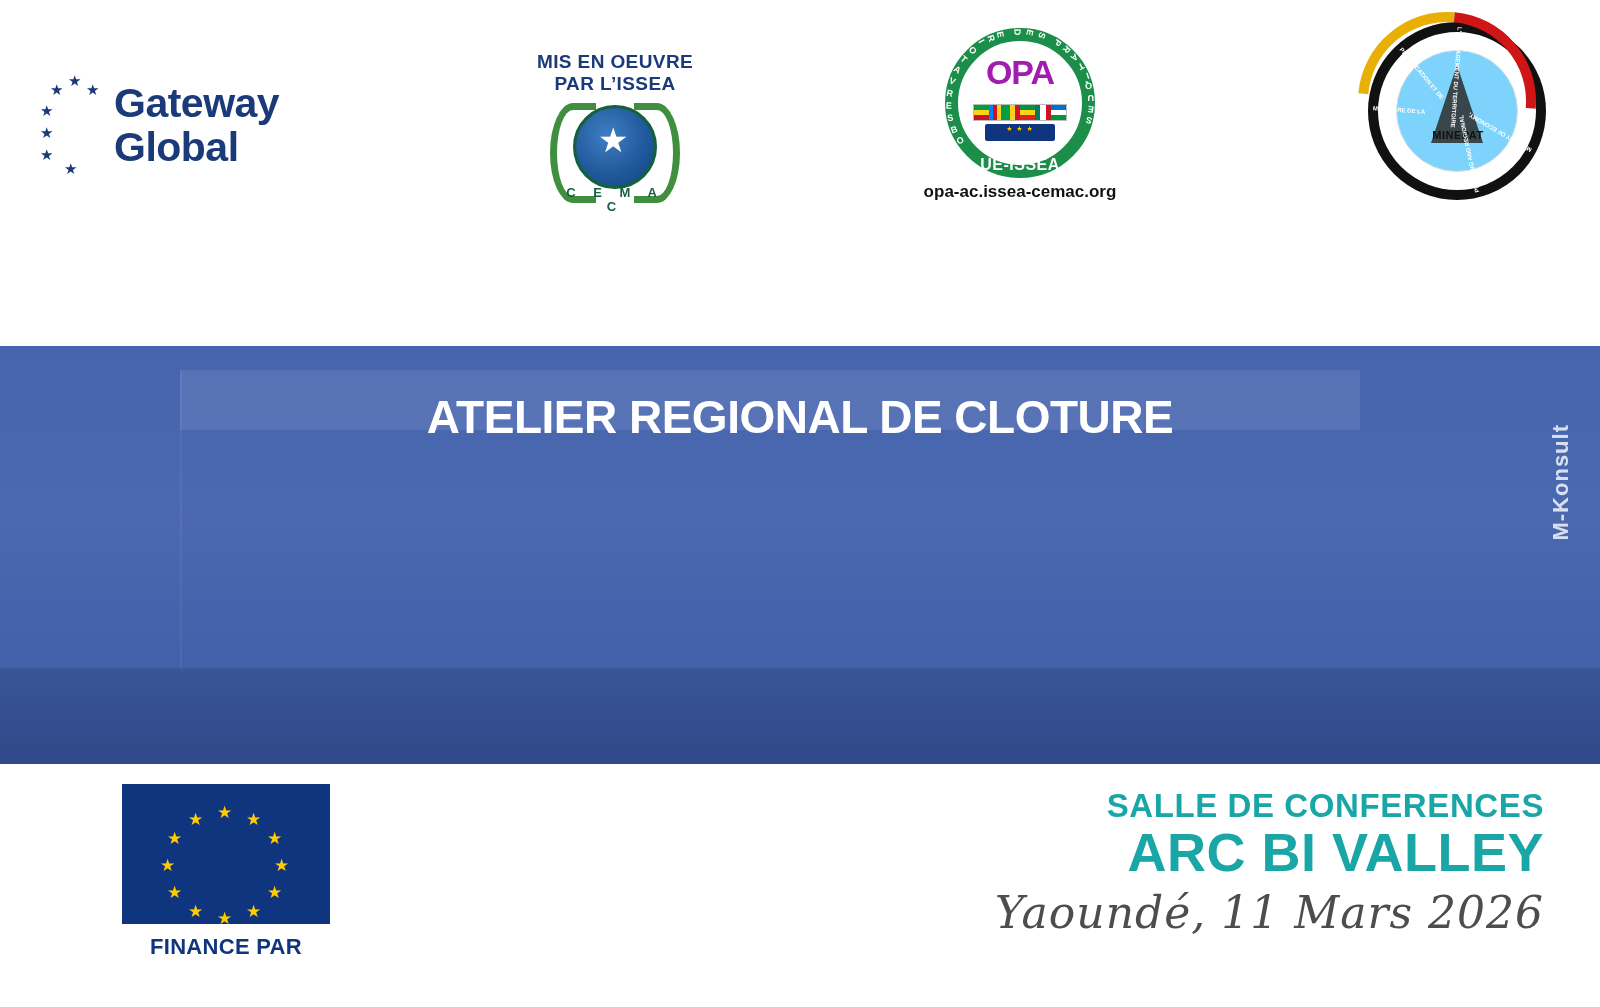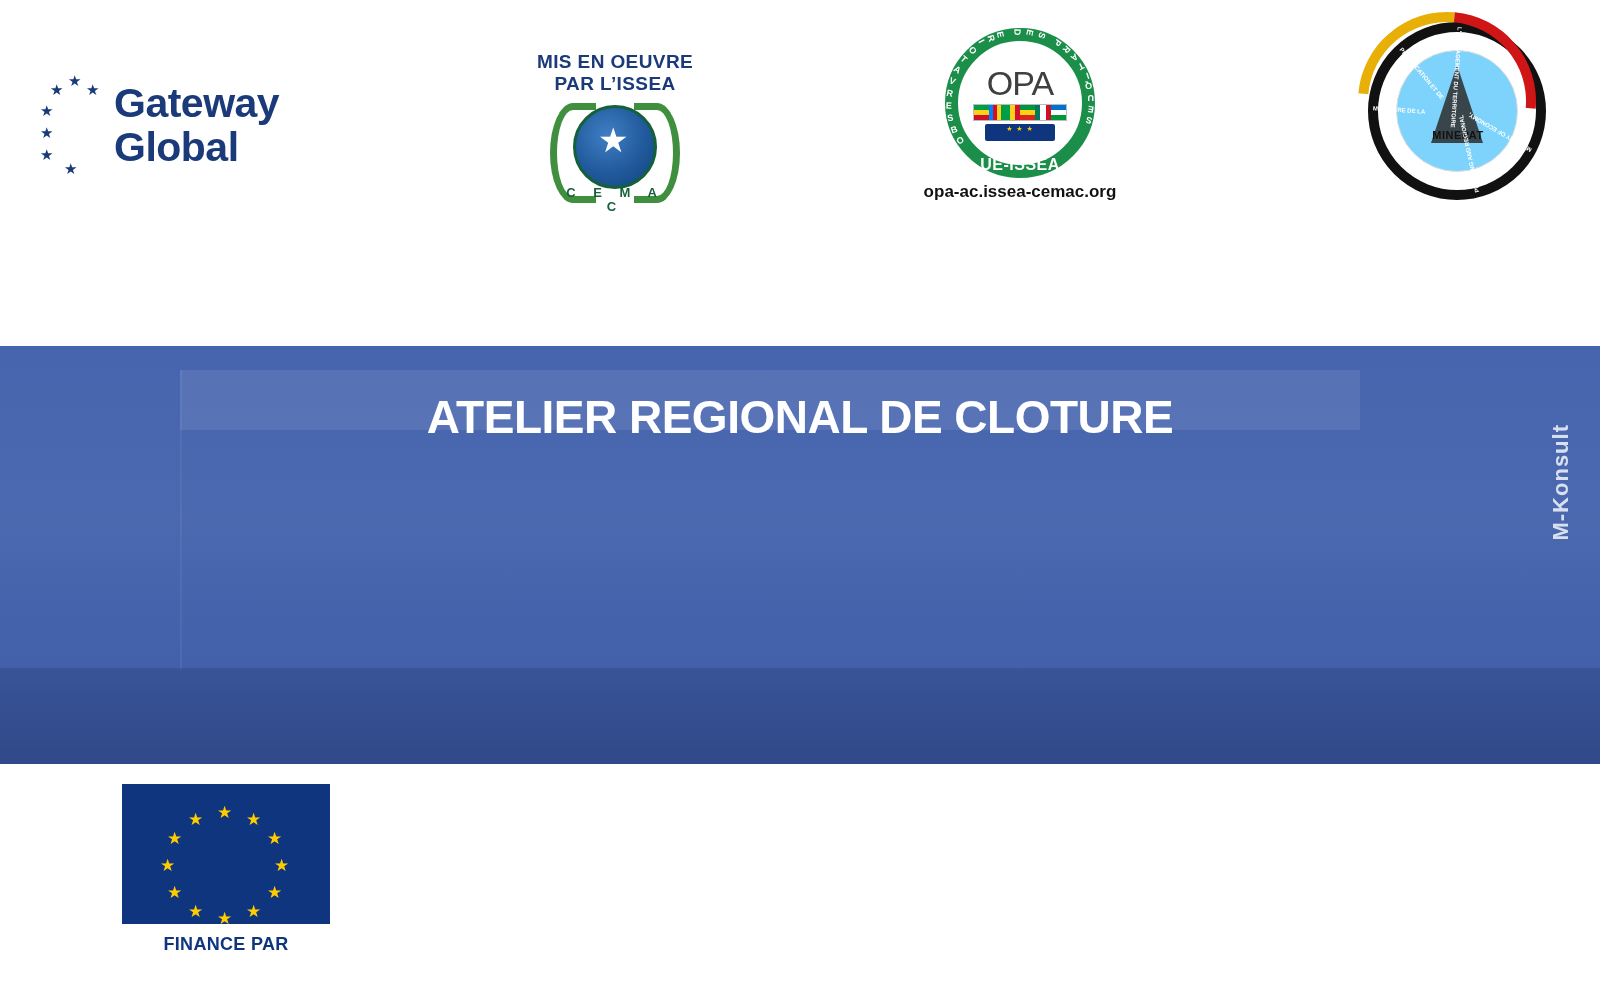--- a/index.html
+++ b/index.html
@@ -164,24 +164,24 @@
     color: #ffffff;
   }
   .opa-ring-text span {
     position: absolute;
     left: 50%; top: 50%;
     transform-origin: 0 0;
     white-space: pre;
   }
   .opa-big {
     position: absolute;
-    left: 16px; top: 36px;
+    left: 16px; top: 25px;
     width: 150px;
-    color: #404040;
-    font-weight: normal;
+    color: #a21caf;
+    font-weight: bold;
     font-size: 34px;
     letter-spacing: -1px;
   }
   .opa-flags {
     position: absolute;
     left: 44px; top: 76px;
     width: 94px; height: 17px;
     display: flex;
     border: 1px solid #bbb;
   }
@@ -389,21 +389,21 @@
   .eu-flag span {
     position: absolute;
     color: #ffcc00;
     font-size: 17px;
     line-height: 1;
   }
   .eu-caption {
     margin-top: 10px;
     color: #10357f;
     font-weight: bold;
-    font-size: 18px;
+    font-size: 22px;
     line-height: 1.2;
     letter-spacing: 0.3px;
   }
   .venue-block {
     position: absolute;
     right: 56px; top: 24px;
     text-align: right;
   }
   .venue-small {
     color: #1aa6a6;
@@ -554,16 +554,21 @@
         <span style="left:45px;  top:100px;">★</span>
         <span style="left:38px;  top:73px;">★</span>
         <span style="left:45px;  top:46px;">★</span>
         <span style="left:66px;  top:27px;">★</span>
       </div>
       <div class="eu-caption">
         <div>FINANCE PAR</div>
       </div>
     </div>
 
+    <div class="venue-block">
+      <div class="venue-small">SALLE DE CONFERENCES</div>
+      <div class="venue-big">ARC BI VALLEY</div>
+      <div class="venue-date">Yaoundé, 11 Mars 2026</div>
+    </div>
 
   </div>
 
 </div>
 
 </body></html>

